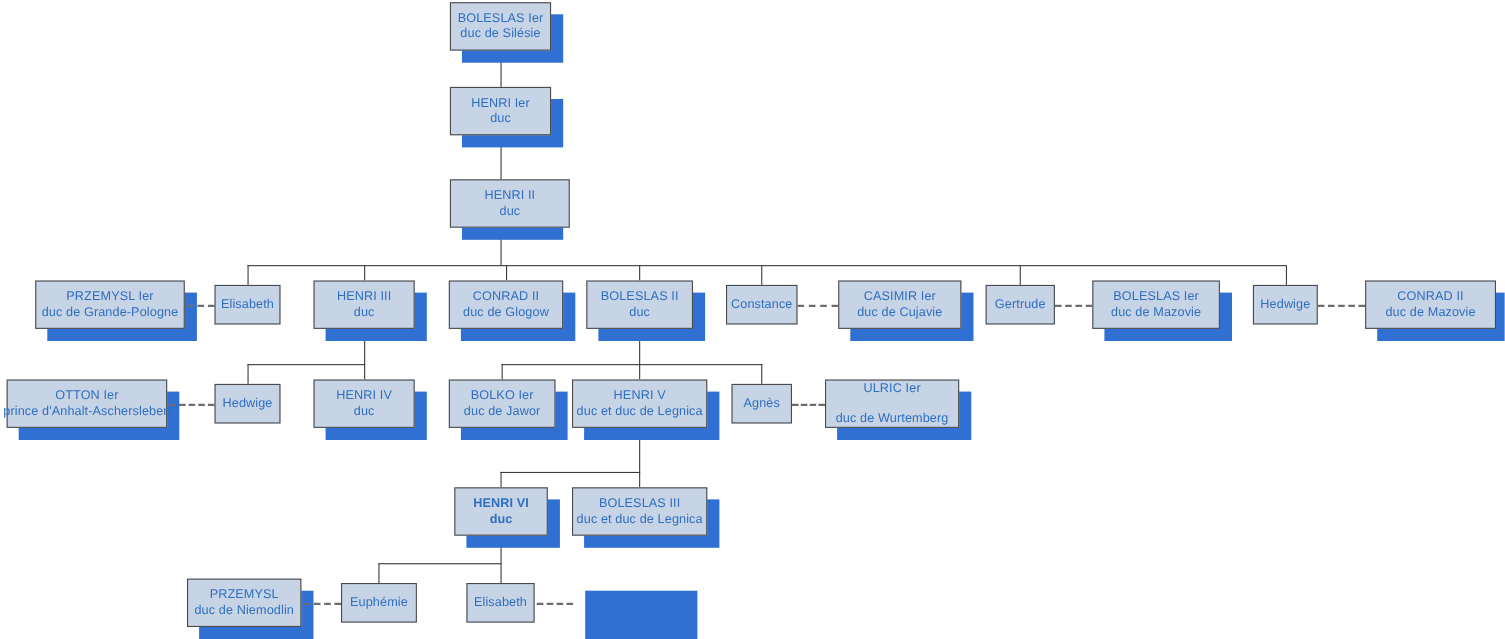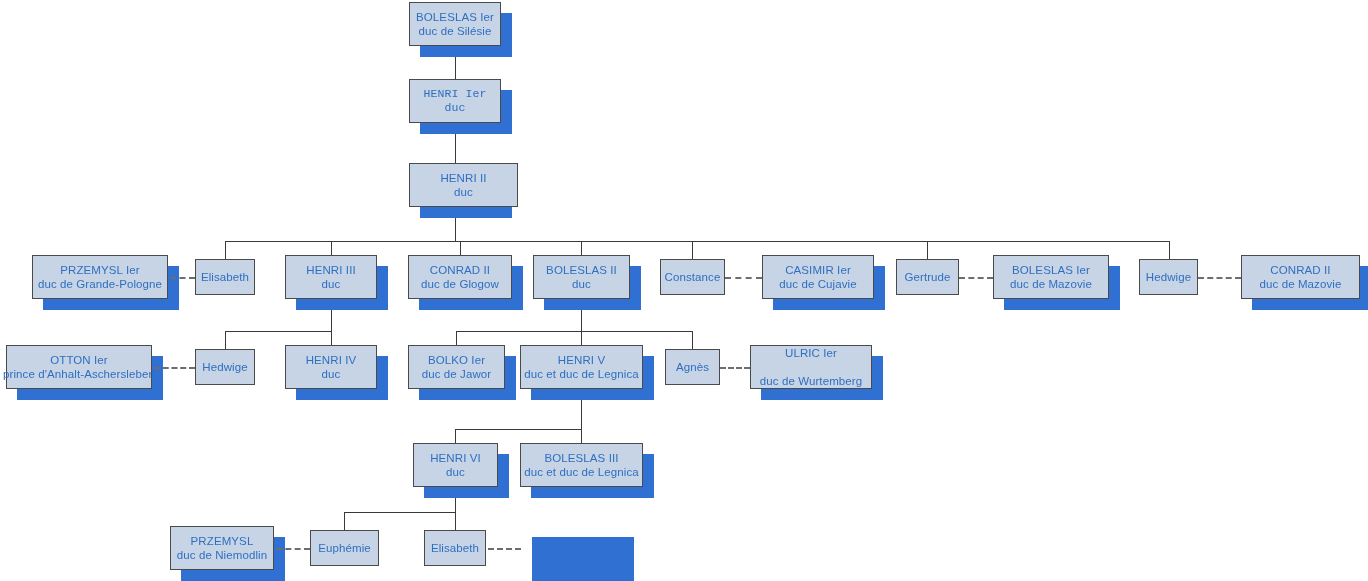--- a/index.html
+++ b/index.html
@@ -90,21 +90,21 @@
     <div class="dash" style="left: 154px; top: 367px; width: 41px;"></div>
     <div class="dash" style="left: 720px; top: 367px; width: 30px;"></div>
     <div class="dash" style="left: 276px; top: 548px; width: 34px;"></div>
     <div class="dash" style="left: 488px; top: 548px; width: 33px;"></div>
     <div class="shadow" style="left: 420px; top: 13px; width: 92px; height: 44px;"></div>
     <div class="node" style="left: 409px; top: 2px; width: 92px; height: 44px;">
       <span class="l1">BOLESLAS Ier</span>
       <span class="l2">duc de Silésie</span>
     </div>
     <div class="shadow" style="left: 420px; top: 90px; width: 92px; height: 44px;"></div>
-    <div class="node" style="left: 409px; top: 79px; width: 92px; height: 44px; font-family: Liberation Mono, monospace;">
+    <div class="node" style="left: 409px; top: 79px; width: 92px; height: 44px;">
       <span class="l1">HENRI Ier</span>
       <span class="l2">duc</span>
     </div>
     <div class="shadow" style="left: 420px; top: 174px; width: 92px; height: 44px;"></div>
     <div class="node" style="left: 409px; top: 163px; width: 109px; height: 44px;">
       <span class="l1">HENRI II</span>
       <span class="l2">duc</span>
     </div>
     <div class="shadow" style="left: 43px; top: 266px; width: 136px; height: 44px;"></div>
     <div class="node" style="left: 32px; top: 255px; width: 136px; height: 44px;">
@@ -178,21 +178,21 @@
     </div>
     <div class="node" style="left: 665px; top: 349px; width: 55px; height: 36px;">
       <span class="l1">Agnès</span>
     </div>
     <div class="shadow" style="left: 761px; top: 356px; width: 122px; height: 44px;"></div>
     <div class="node" style="left: 750px; top: 345px; width: 122px; height: 44px; justify-content: space-between;">
       <span class="l1">ULRIC Ier</span>
       <span class="l2">duc de Wurtemberg</span>
     </div>
     <div class="shadow" style="left: 424px; top: 454px; width: 85px; height: 44px;"></div>
-    <div class="node" style="left: 413px; top: 443px; width: 85px; height: 44px;">
+    <div class="node" style="left: 413px; top: 443px; width: 85px; height: 44px; font-weight: bold;">
       <span class="l1">HENRI VI</span>
       <span class="l2">duc</span>
     </div>
     <div class="shadow" style="left: 531px; top: 454px; width: 123px; height: 44px;"></div>
     <div class="node" style="left: 520px; top: 443px; width: 123px; height: 44px;">
       <span class="l1">BOLESLAS III</span>
       <span class="l2">duc et duc de Legnica</span>
     </div>
     <div class="shadow" style="left: 181px; top: 537px; width: 104px; height: 44px;"></div>
     <div class="node" style="left: 170px; top: 526px; width: 104px; height: 44px;">

